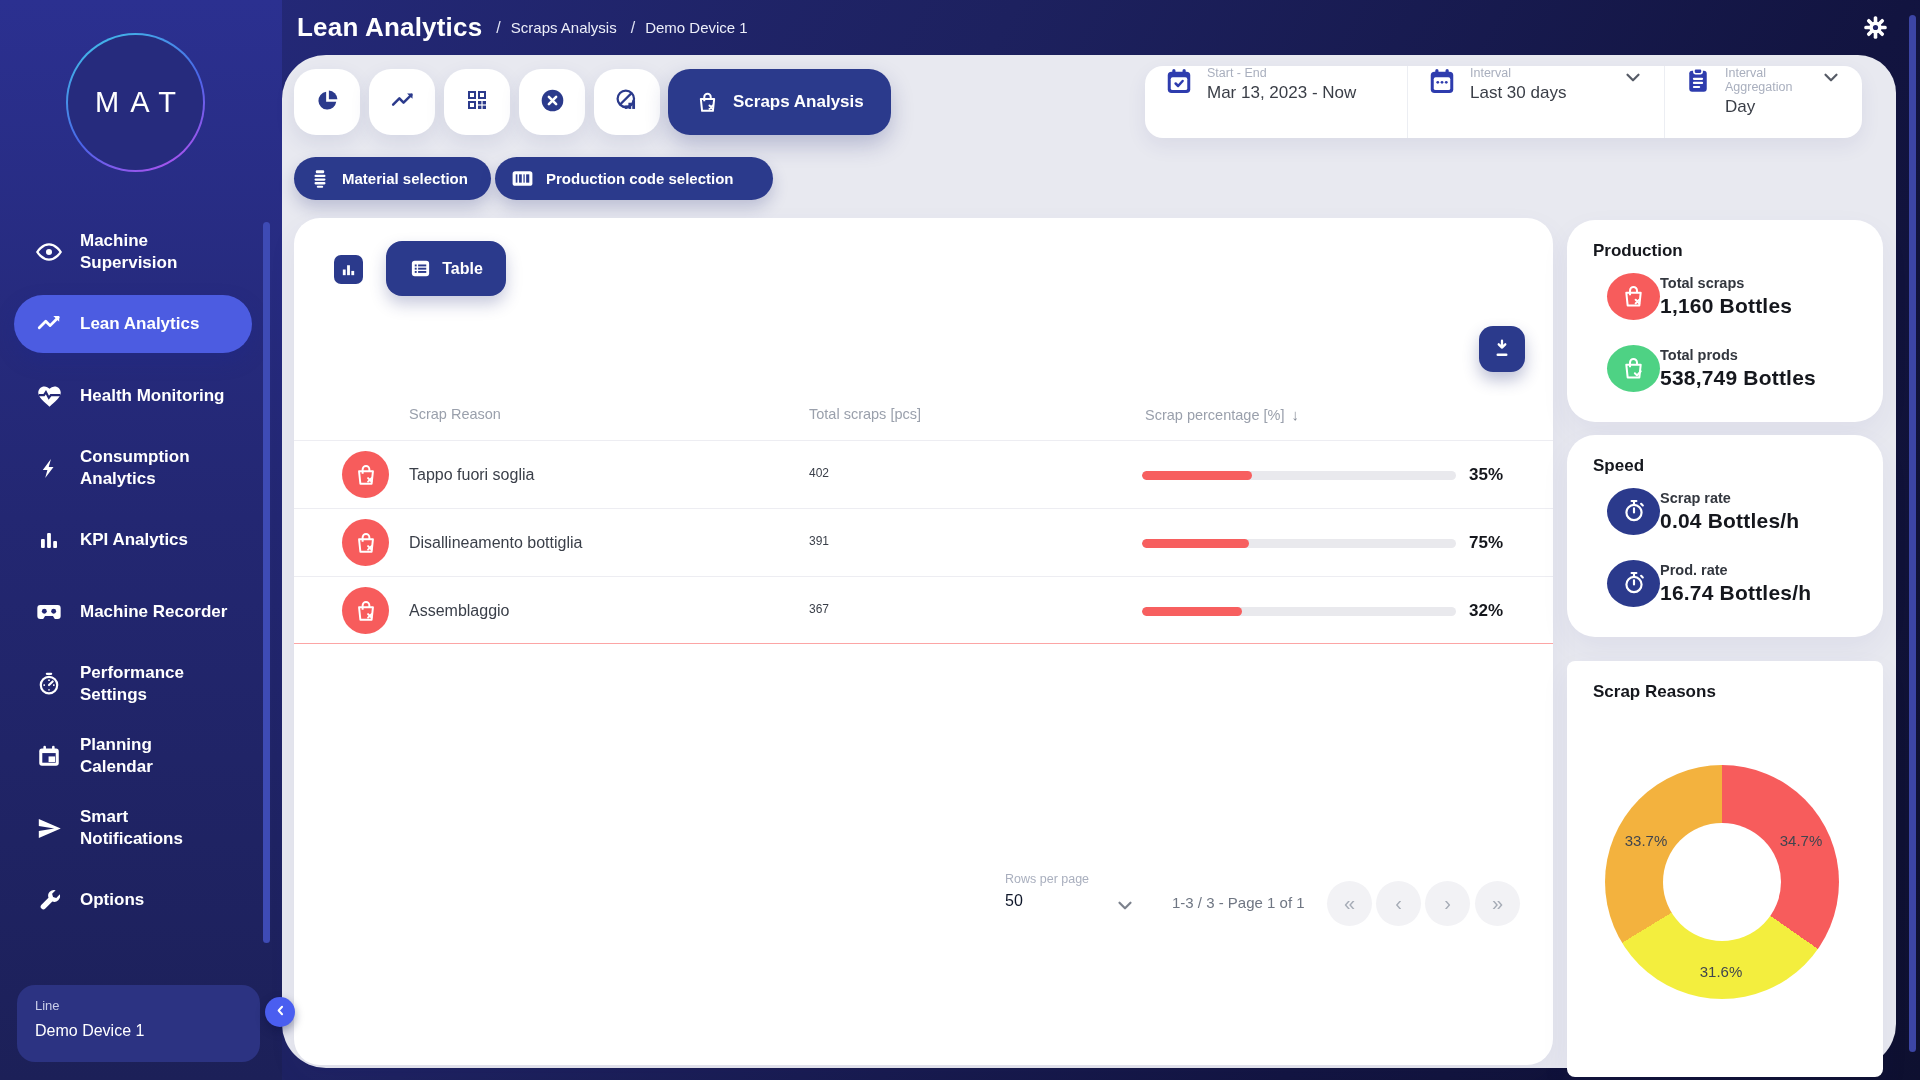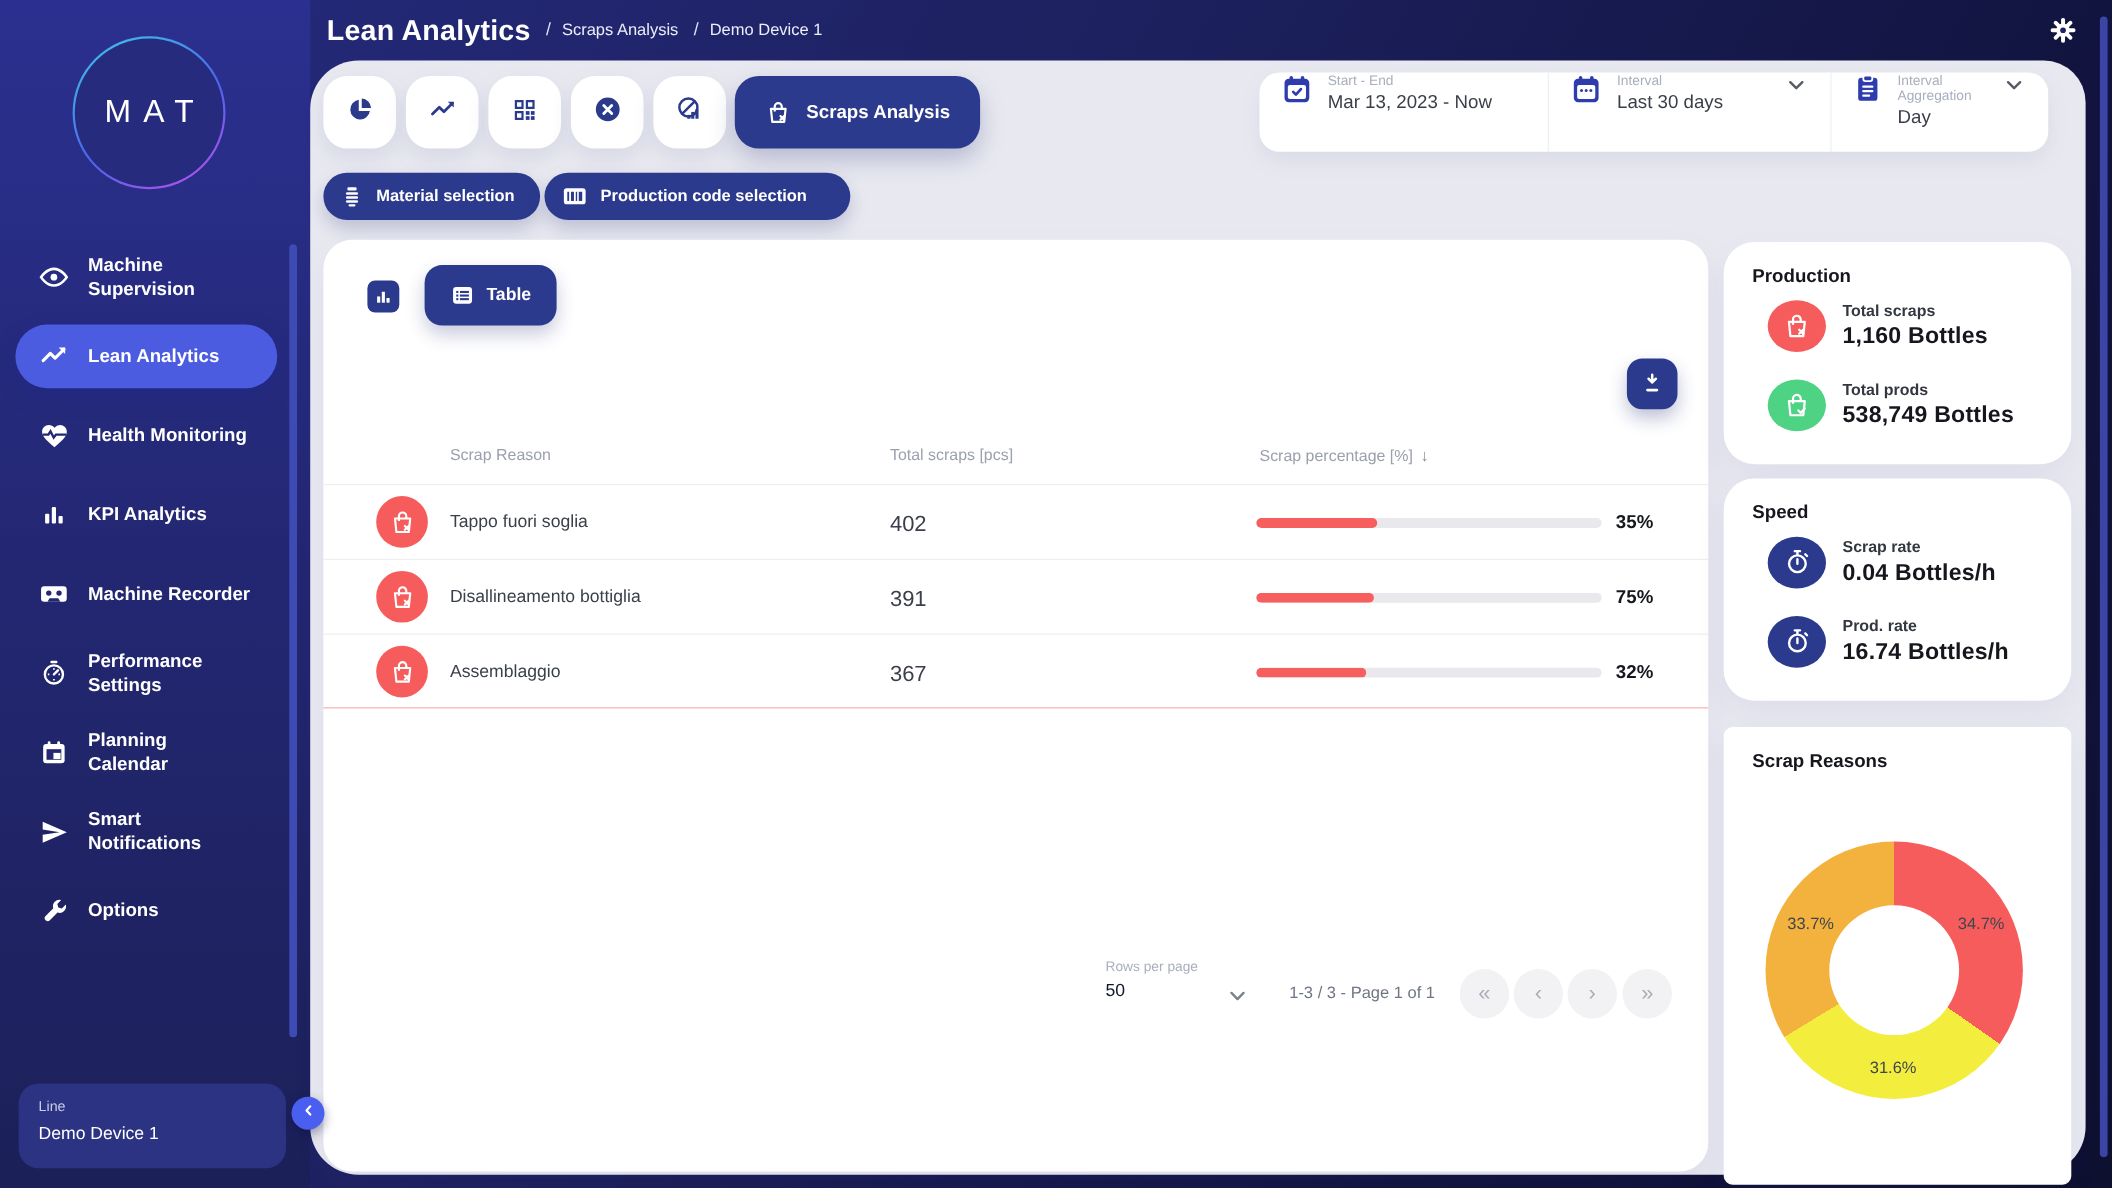--- a/index.html
+++ b/index.html
@@ -70,36 +70,36 @@
   .thead{position:absolute;top:188px;left:0;right:0;font-size:14.5px;color:#9aa0ac}
   .th-reason{position:absolute;left:115px}.th-total{position:absolute;left:515px}
   .th-pct{position:absolute;left:851px;display:flex;gap:7px;align-items:center}
   .sort-arrow{font-size:15px;color:#858b97}
   .tbody{position:absolute;top:222px;left:0;right:0}
   .trow{position:relative;height:68px;border-top:1px solid #ededf2;cursor:pointer}
   .trow:last-child{border-bottom:1px solid #fca5a5}
   .row-ico{position:absolute;left:48px;top:10px;width:47px;height:47px;border-radius:50%;background:#f75c5c;
            display:flex;align-items:center;justify-content:center}
   .td-reason{position:absolute;left:115px;top:25px;font-size:16px;color:#3a3f49}
-  .td-total{position:absolute;left:515px;top:25px;font-size:20px;color:#3a3f49}
+  .td-total{position:absolute;left:515px;top:25px;font-size:12px;color:#3a3f49}
   .bar-track{position:absolute;left:848px;top:30px;width:314px;height:9px;border-radius:5px;background:#e9e9ed;overflow:hidden}
   .bar-fill{display:block;height:100%;border-radius:5px;background:#f75f5f}
   .td-pct{position:absolute;left:1134px;top:24px;width:75px;text-align:right;font-size:17px;font-weight:800;color:#15171d}
   .pgrow{position:absolute;left:0;right:0;top:640px;height:80px;font-size:15px;color:#6f7683}
   .rpp-lbl{position:absolute;left:711px;top:14px;font-size:12.5px;color:#a9afbe}
   .rpp-val{position:absolute;left:711px;top:34px;font-size:16px;color:#0f172a}
   .rpp-chev{position:absolute;left:820px;top:36px;cursor:pointer}
   .pg-range{position:absolute;left:878px;top:36px}
   .pg-btn{position:absolute;top:23px;width:45px;height:45px;border-radius:50%;background:#f2f2f5;display:flex;
           align-items:center;justify-content:center;font-size:20px;color:#a6acb6;cursor:pointer}
 
   
   .stat-card{position:absolute;left:1285px;width:316px;background:#fff;border-radius:28px;box-shadow:0 12px 30px rgba(45,55,130,.06)}
   .sc-title{position:absolute;left:26px;top:21px;font-size:17px;font-weight:700;color:#15171d}
-  .stat-row{position:absolute;left:40px;right:16px;height:56px;display:flex;align-items:center;gap:15px}
+  .stat-row{position:absolute;left:40px;right:16px;height:56px;display:flex;align-items:center;}
   .stat-ico{width:53px;height:47px;border-radius:50%;display:flex;align-items:center;justify-content:center;flex:none}
   .stat-lbl{font-size:14.5px;font-weight:700;color:#33373f;margin-bottom:3px}
   .stat-val{font-size:21px;font-weight:800;color:#15171d;letter-spacing:.2px}
   .chart-card{position:absolute;left:1285px;top:606px;width:316px;height:416px;background:#fff;border-radius:8px;
               box-shadow:0 12px 30px rgba(45,55,130,.06)}
   .donut{position:absolute;left:38px;top:104px;width:234px;height:234px;border-radius:50%;cursor:pointer}
   .donut::after{content:"";position:absolute;left:58px;top:58px;width:118px;height:118px;border-radius:50%;background:#fff}
   .d-lbl{position:absolute;font-size:15px;color:#41454e;transform:translate(-50%,-50%)}
   .d-lbl.l0{left:234px;top:179px}.d-lbl.l1{left:154px;top:310px}.d-lbl.l2{left:79px;top:179px}
 </style>
@@ -158,20 +158,29 @@
       <span class="mi-ico">
           <svg viewBox="0 0 24 24" width="27">
             <path fill="#fff" d="M12 21C7 16.5 2 13 2 8.5 2 5.4 4.4 3 7.5 3c1.8 0 3.4.8 4.5 2.2A5.9 5.9 0 0 1 16.5 3C19.6 3 22 5.4 22 8.5c0 4.5-5 8-10 12.5z"></path>
             <path fill="none" stroke="#232774" stroke-width="1.9" d="M2.5 10.8h4.6l1.7-2.6 2.6 5 1.8-2.4h8.3"></path>
           </svg>
         </span>
       <span class="mi-label">Health Monitoring</span>
     </div>
     <div class="mi">
       <span class="mi-ico">
+          <svg viewBox="0 0 24 24" width="23">
+            <path fill="#fff" d="M13.5 2 5 13.5h4.8L7.5 22l8.7-11.5h-5z"></path>
+          </svg>
+        </span>
+      <span class="mi-label">Consumption
+Analytics</span>
+    </div>
+    <div class="mi">
+      <span class="mi-ico">
           <svg viewBox="0 0 24 24" width="24">
             <g fill="#fff">
               <rect x="4" y="11" width="3.8" height="9" rx="1"></rect>
               <rect x="10.1" y="5" width="3.8" height="15" rx="1"></rect>
               <rect x="16.2" y="13" width="3.8" height="7" rx="1"></rect>
             </g>
           </svg>
         </span>
       <span class="mi-label">KPI Analytics</span>
     </div>

